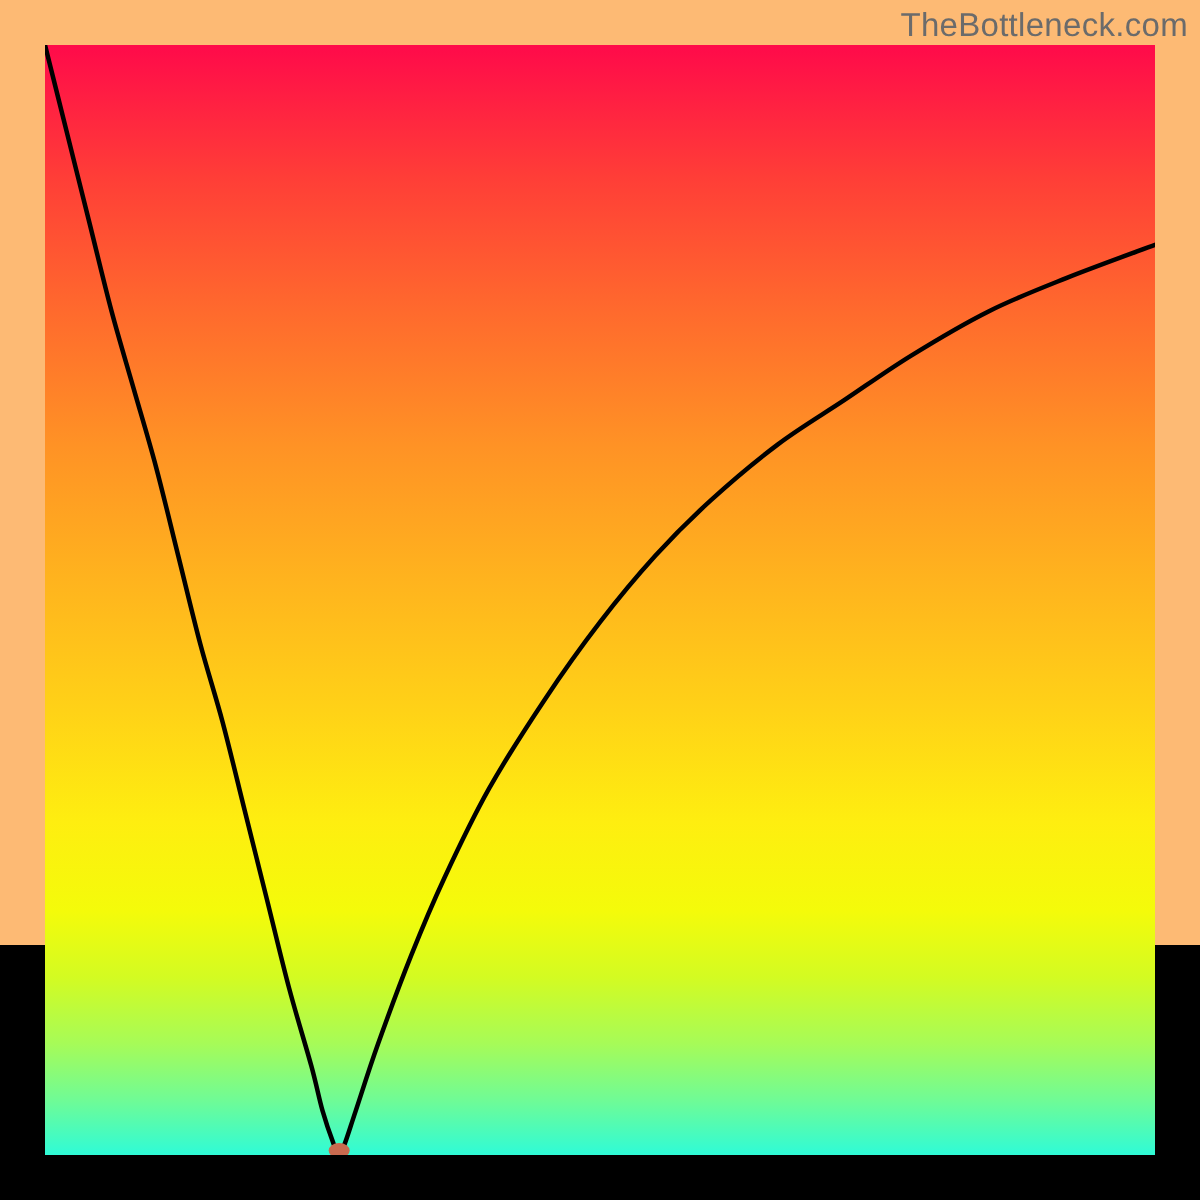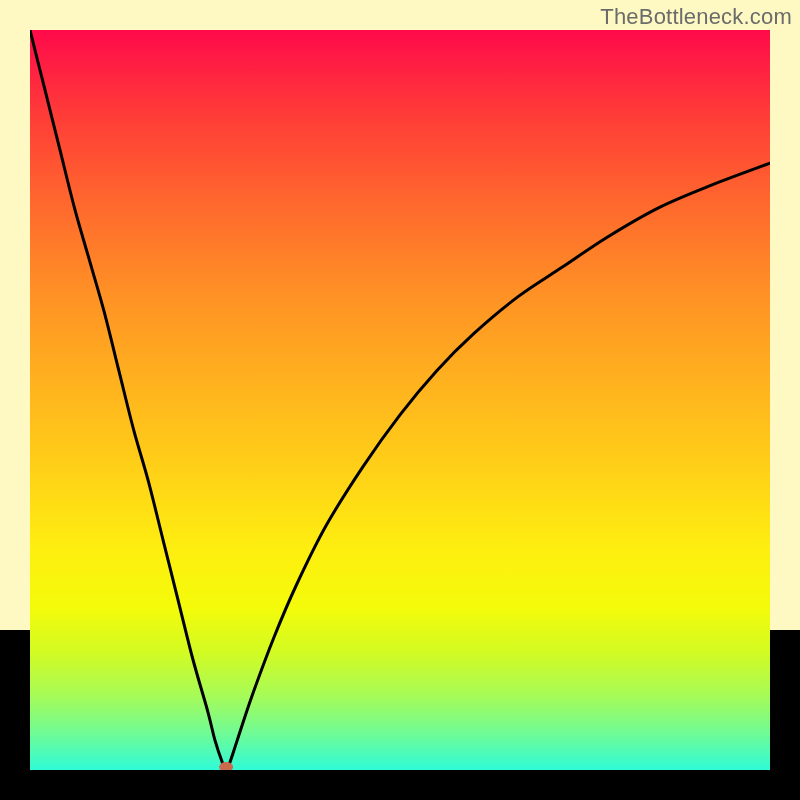--- a/index.html
+++ b/index.html
@@ -8,21 +8,21 @@
     width: 800px;
     height: 800px;
     overflow: hidden;
     background: #000;
     font-family: Arial, Helvetica, sans-serif;
   }
   .frame {
     position: relative;
     width: 800px;
     height: 630px;
-    background: #fef9c3;
+    background: #fdba74;
   }
   .plot {
     position: absolute;
     left: 30px;
     top: 30px;
     width: 740px;
     height: 740px;
     background: linear-gradient(to bottom,
       #ff0a4a 0%,
       #ff3e37 12%,

